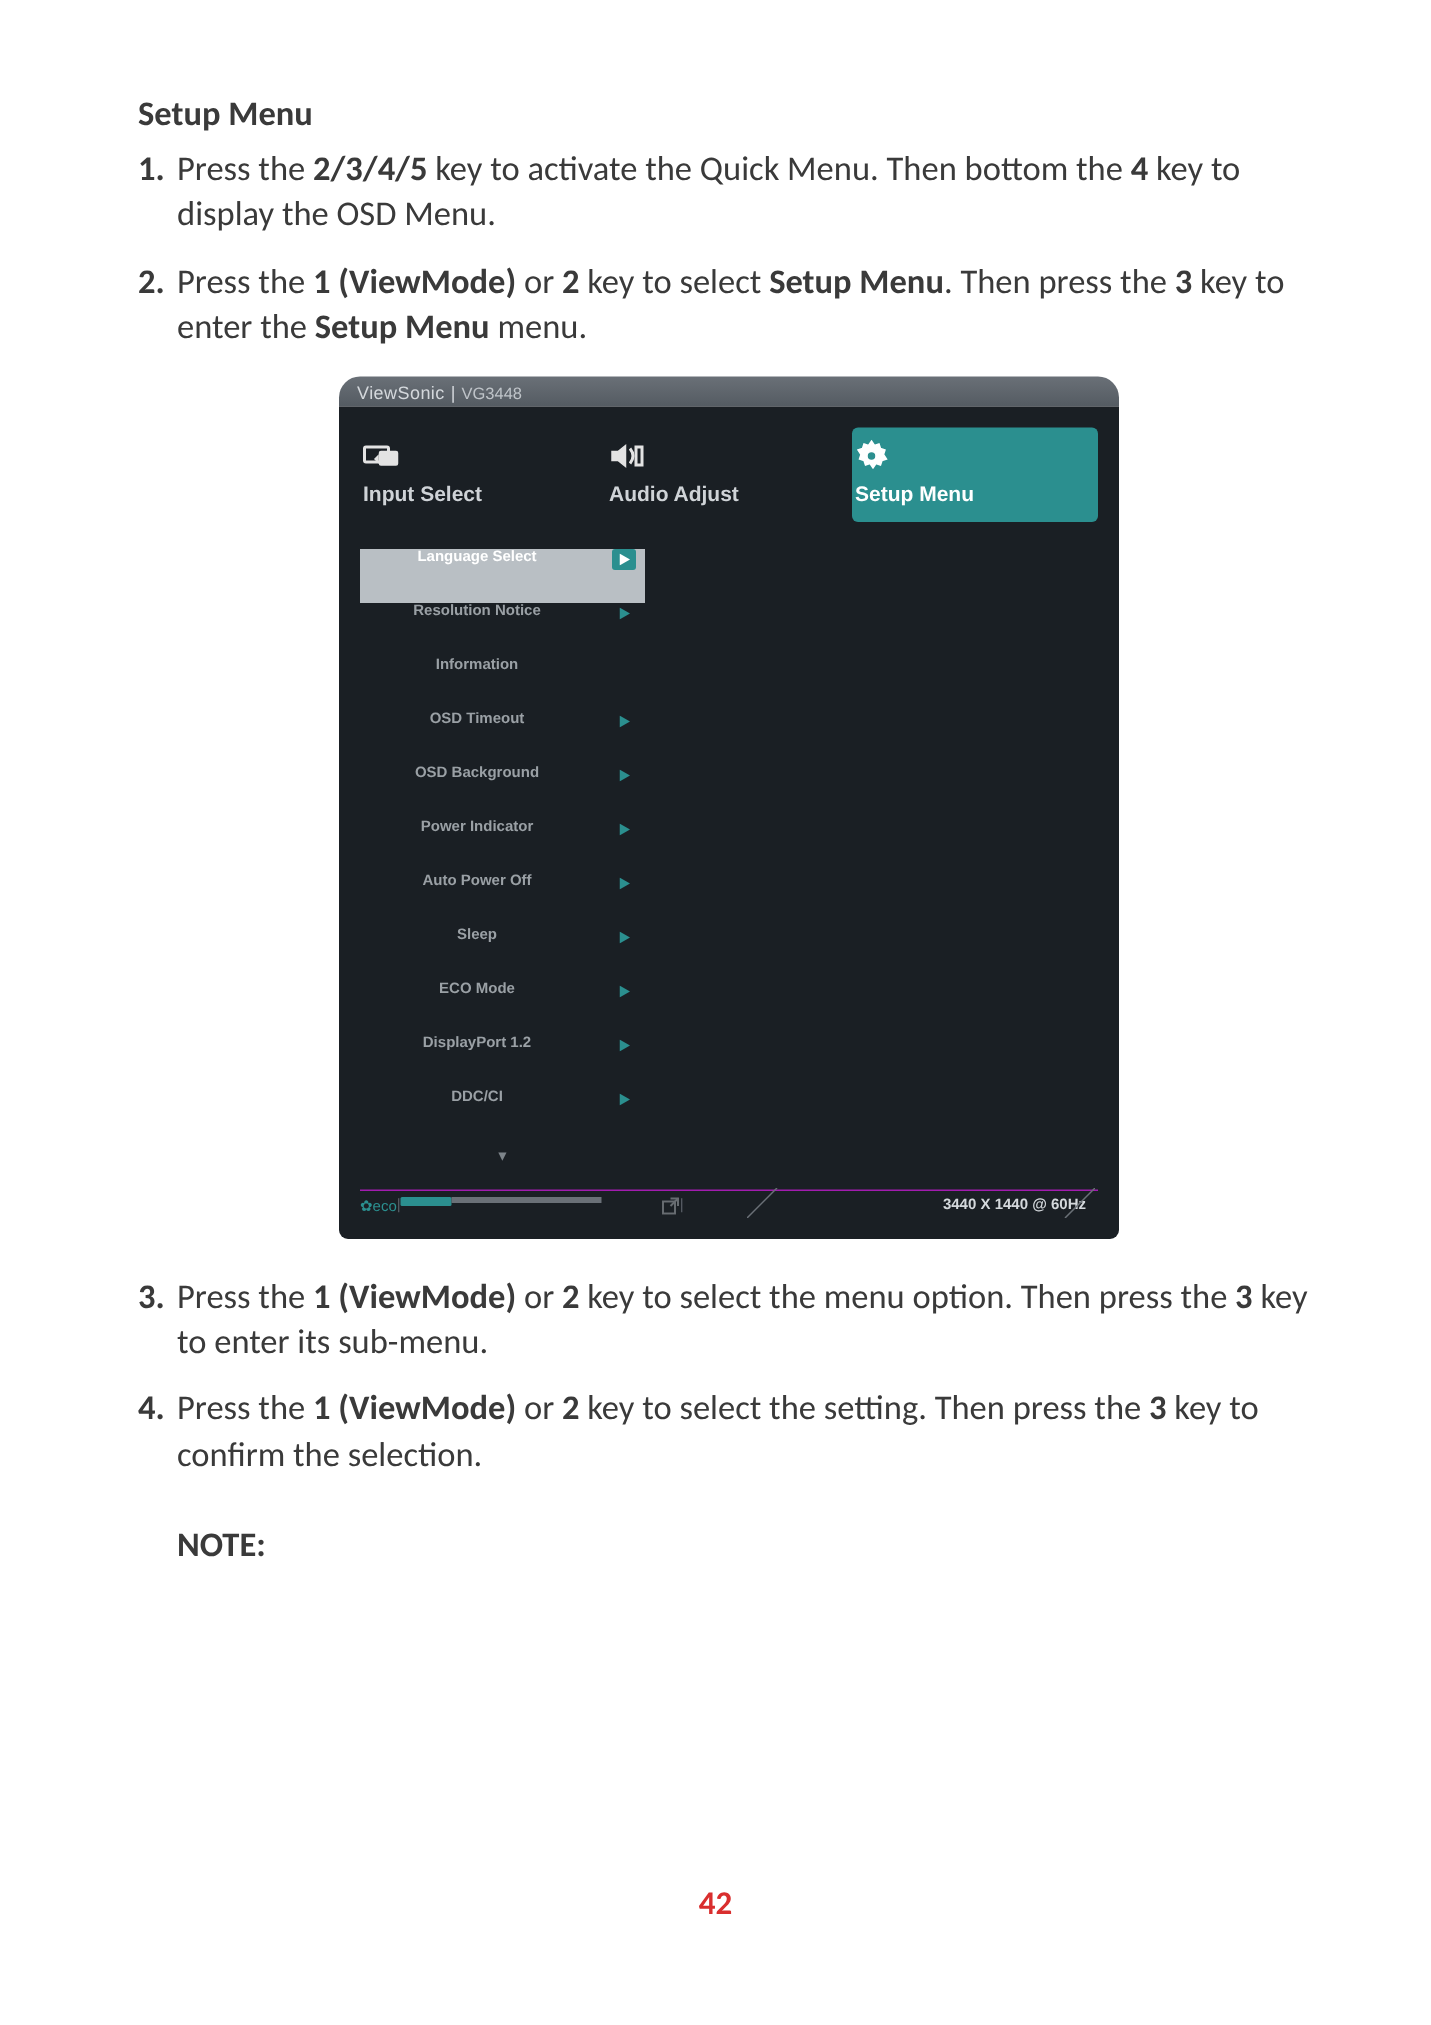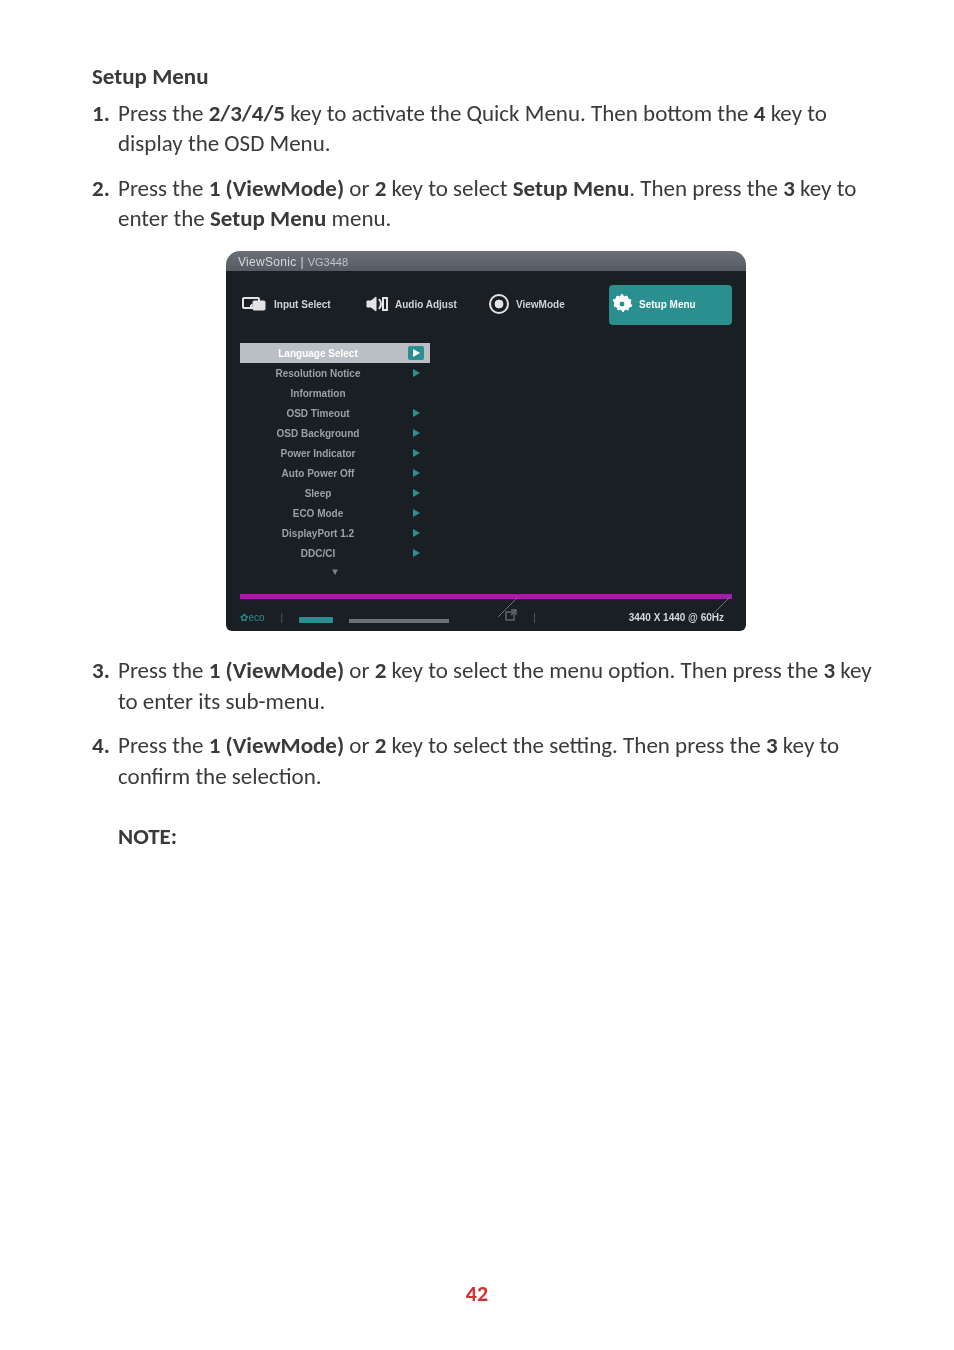--- a/index.html
+++ b/index.html
@@ -59,21 +59,21 @@
   }
   .note-label {
     font-weight:700;
     white-space:nowrap;
     padding-right:12px;
   }
   .note-body {flex:1;}
   .page-num {
     position:absolute;
     left:0; right:0;
-    bottom: 43px;
+    bottom: 68px;
     text-align:center;
     font-weight:700;
     color: var(--accent-red);
     font-size:22px;
   }
 
   
   .osd-wrap {
     width: 520px;
     margin: 18px auto 24px auto;
@@ -99,26 +99,27 @@
     border-bottom-right-radius: 6px;
   }
   .osd-tabs {
     display:flex;
     gap:0;
   }
   .osd-tab {
     flex:1;
     text-align:center;
     color: var(--osd-tab-text);
-    font-size: 10px;
+    font-size: 14px;
     font-weight:700;
     padding: 8px 2px 10px 2px;
     border-radius:4px;
     display:flex;
-    align-items:center;
+    flex-direction:column;
+    align-items:flex-start;
     gap:6px;
   }
   .osd-tab .icon {height:22px;display:flex;align-items:center;justify-content:center;}
   .osd-tab .icon svg {fill:#e3e3e3;stroke:#e3e3e3;}
   .osd-tab.active {
     background: var(--osd-teal);
     color:#fff;
   }
   .osd-tab.active .icon svg {fill:#fff;stroke:#fff;}
   .osd-tab.dim {opacity:0.55;}
@@ -126,23 +127,23 @@
 
   .osd-menu {
     margin-top:18px;
     display:flex;
   }
   .osd-menu-list {
     width: 190px;
   }
   .osd-menu-item {
     display:flex;
-    align-items:center;
+    align-items:flex-start;
     justify-content:space-between;
-    height:20px;
+    height:36px;
     padding: 0 6px 0 0;
     color: var(--osd-faded);
     font-size:10px;
     font-weight:700;
   }
   .osd-menu-item .label {flex:1;text-align:center;padding-right:12px;}
   .osd-menu-item.sel {
     background: var(--osd-highlight);
     color: #fff;
   }
@@ -160,28 +161,28 @@
   .osd-menu-item.noarrow .arrow-box {visibility:hidden;}
   .osd-menu-bottom {
     text-align:center;
     color:#7d848a;
     font-size:11px;
     padding-top:2px;
   }
 
   .osd-footer {
     margin-top:16px;
-    border-top:5px solid #a21caf;
+    border-top:1px solid #a21caf;
     padding-top:4px;
     display:flex;
-    align-items:flex-end;
+    align-items:flex-start;
     color: var(--osd-faded);
     font-size:10px;
     height:20px;
-    gap:16px;
+    gap:0;
     position:relative;
   }
   .osd-footer .chip {background:#2b8f8f;height:6px;width:34px;border-radius:1px;}
   .osd-footer .scaletrack {background:#6a7077;height:4px;width:100px;}
   .osd-footer .sep {color:#5a6067;}
   .osd-footer .res {font-weight:700;color:#d4d8dc;margin-left:auto;padding-right:8px;}
   .osd-footer .diag {position:absolute;right:2px;top:-2px;}
   .osd-footer .diag2 {position:absolute;left:258px;top:-2px;}
 </style>
 </head>
@@ -219,29 +220,20 @@
       <div class="osd-tab">
         <span class="icon">
           <svg width="24" height="18" viewBox="0 0 24 18">
               <polygon points="2,6 6,6 11,2 11,16 6,12 2,12"></polygon>
               <path d="M14 4 Q18 9 14 14" fill="none" stroke-width="2"></path>
               <rect x="18" y="3" width="4" height="12" fill="#1a1f24" stroke-width="2"></rect>
             </svg>
         </span>
         <span class="lbl">Audio Adjust</span>
       </div>
-      <div class="osd-tab">
-        <span class="icon">
-          <svg width="22" height="22" viewBox="0 0 22 22">
-              <circle cx="11" cy="11" r="9" fill="none" stroke-width="2"></circle>
-              <circle cx="11" cy="11" r="4"></circle>
-            </svg>
-        </span>
-        <span class="lbl">ViewMode</span>
-      </div>
       <div class="osd-tab active">
         <span class="icon">
           <svg width="22" height="22" viewBox="0 0 22 22">
               <path d="M11 1l2 3 3-1 1 3 3 1-1 3 2 3-3 1-1 3-3-1-2 3-2-3-3 1-1-3-3-1 1-3-2-3 3-1 1-3 3 1z" fill="#fff"></path>
               <circle cx="11" cy="11" r="3" fill="#2b8f8f"></circle>
             </svg>
         </span>
         <span class="lbl">Setup Menu</span>
       </div>
     </div>

